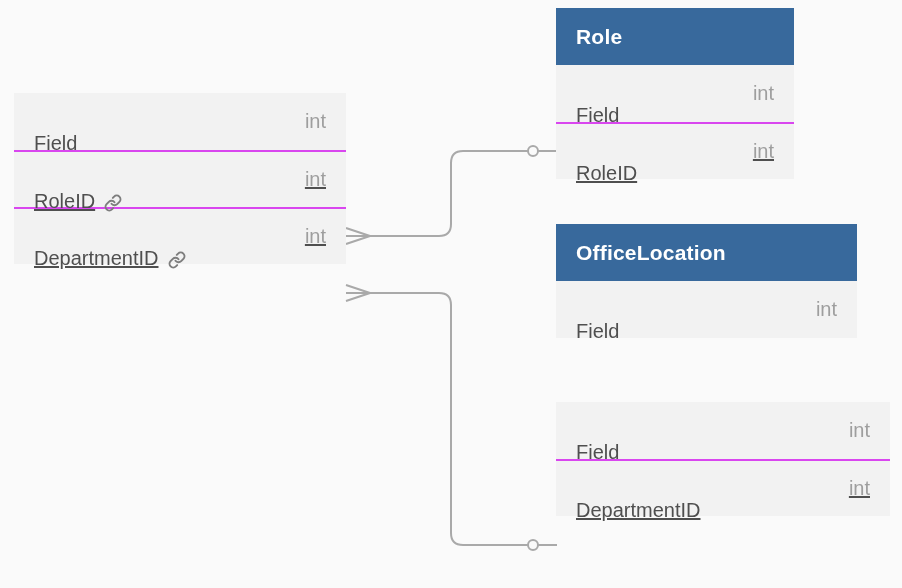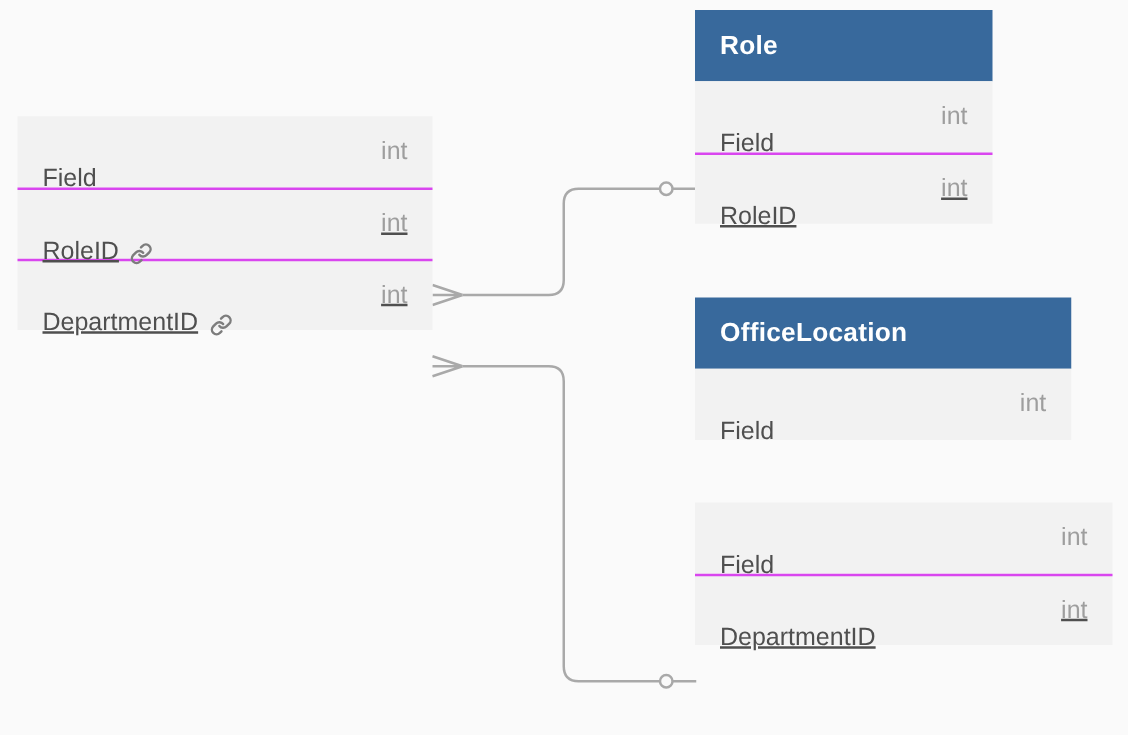--- a/index.html
+++ b/index.html
@@ -65,21 +65,21 @@
     text-align: right;
   }
   .fk-icon {
     display: inline-flex;
     align-items: center;
     margin-top: 2px;
   }
   
   .t-employee   { left: 14px;  top: 93px;  width: 332px; }
   .t-role       { left: 556px; top: 8px;   width: 238px; }
-  .t-office     { left: 556px; top: 238px; width: 301px; }
+  .t-office     { left: 556px; top: 224px; width: 301px; }
   .t-department { left: 556px; top: 402px; width: 334px; }
 </style>
 </head>
 <body>
 
 <div class="canvas">
 
   <svg class="wires" width="902" height="588" viewBox="0 0 902 588">
     <g stroke="#a9a9a9" stroke-width="2" fill="none">
       <path d="M346 228 L370 236 M346 244 L370 236 M346 236 L370 236"></path>

